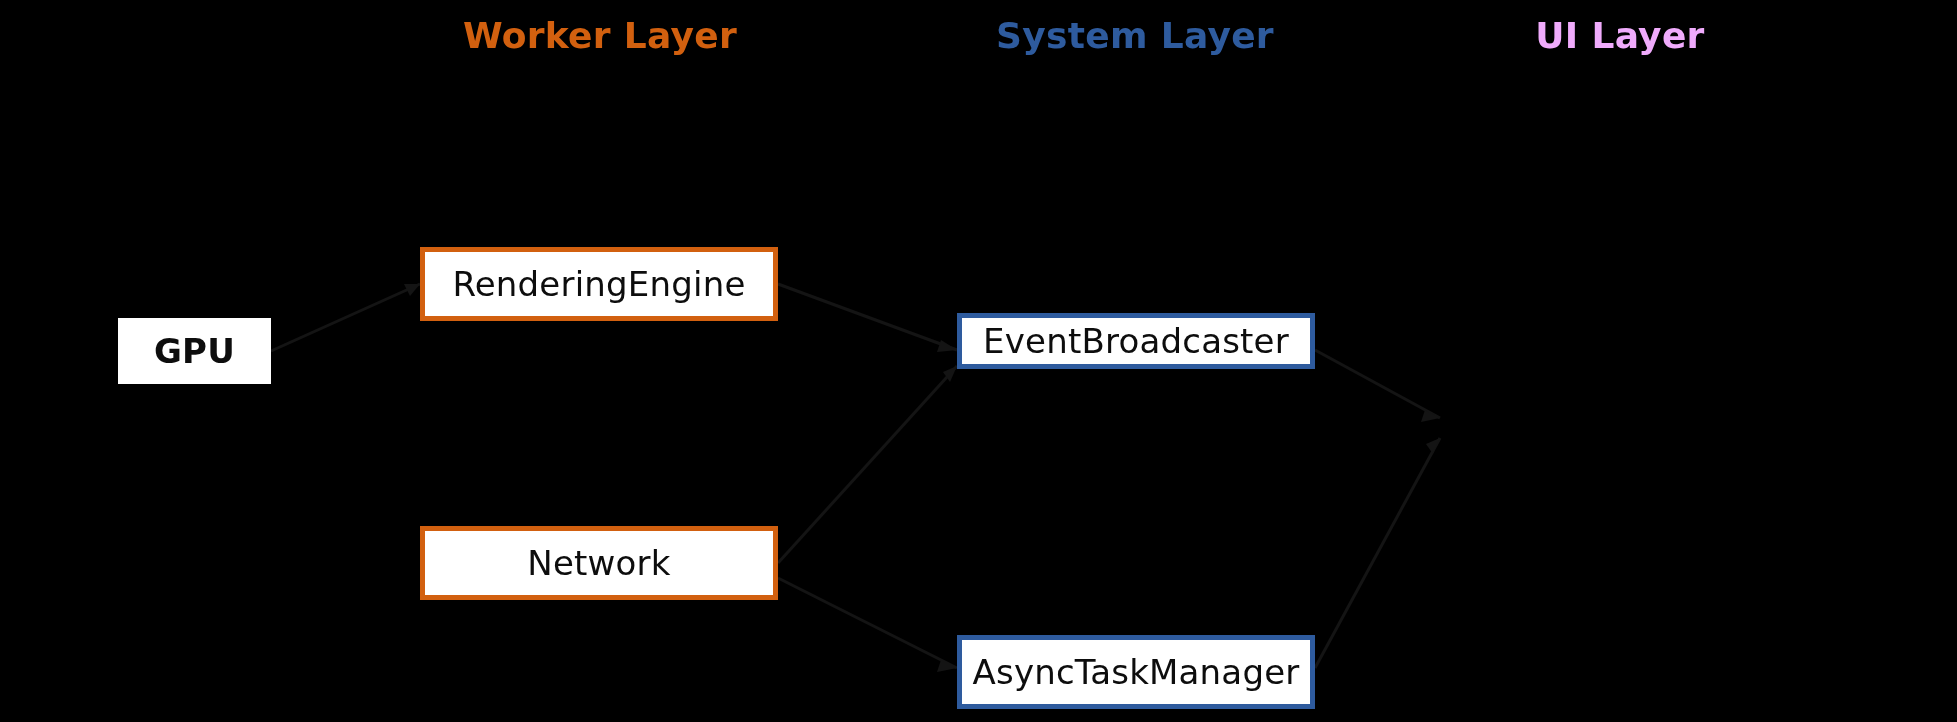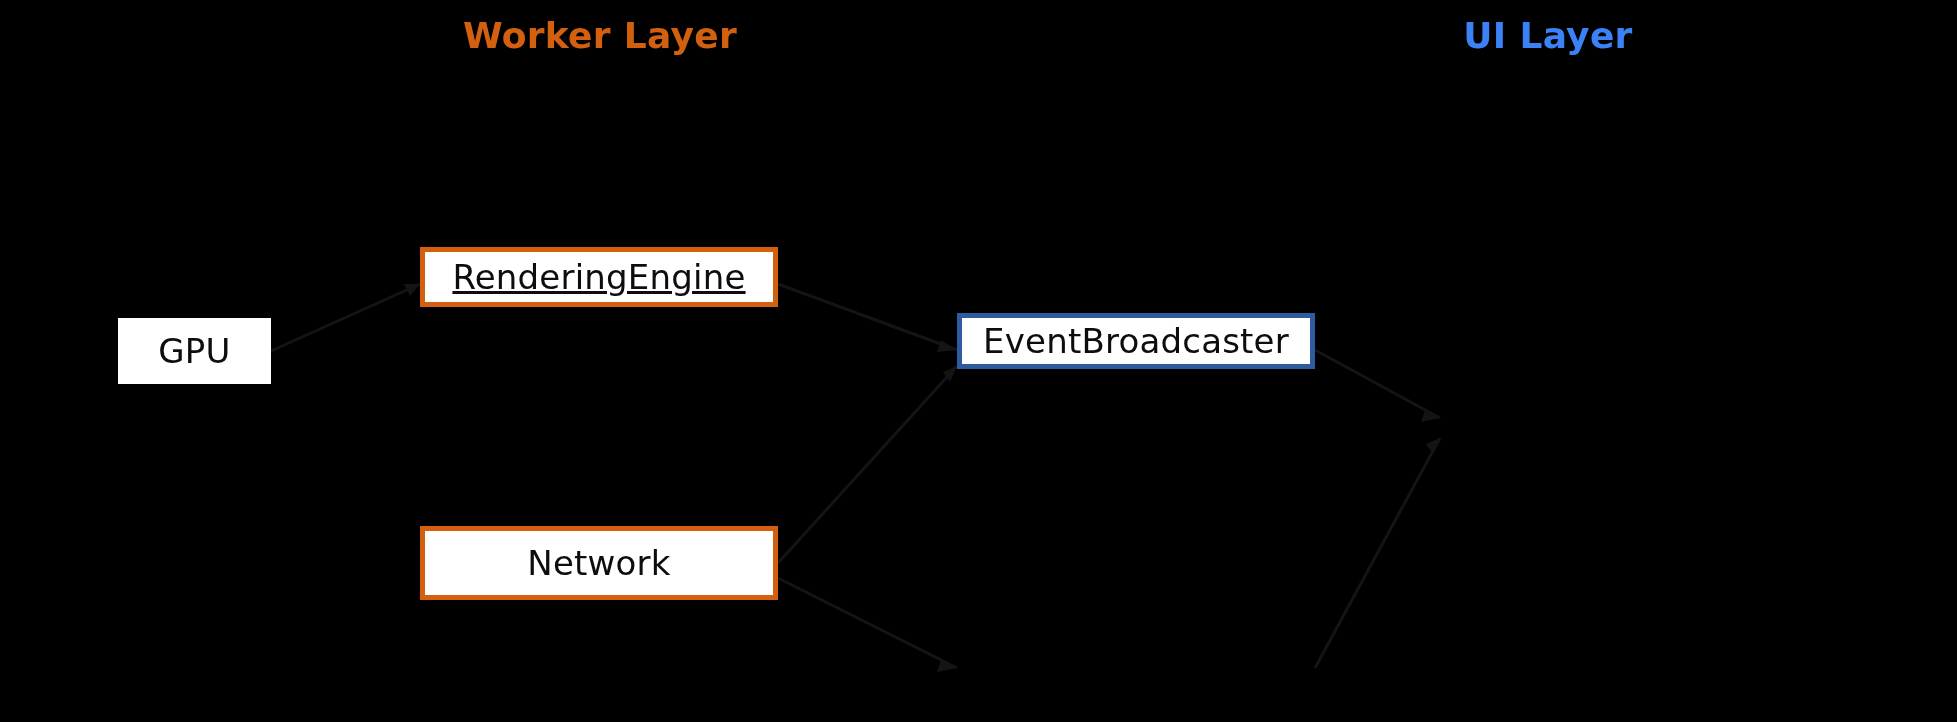--- a/index.html
+++ b/index.html
@@ -96,26 +96,28 @@
       <polygon class="conn-head" points="1440,418 1425,410 1421,422"></polygon>
     </g>
     <g>
       <path class="conn" d="M1315 668 L1440 438"></path>
       <polygon class="conn-head" points="1440,438 1426,444 1433,454"></polygon>
     </g>
   </svg>
 
   <div class="layer-title" style="left:600px; top:18px; color:#D2600F;">Worker Layer</div>
 
+  <div class="layer-title" style="left:1135px; top:18px; color:#2E5B9E;">System Layer</div>
 
-  <div class="layer-title" style="left:1548px; top:18px; color:#3b82f6;">UI Layer</div>
+  <div class="layer-title" style="left:1620px; top:18px; color:#f0abfc;">UI Layer</div>
 
-  <div class="node plain" style="left:118px; top:318px; width:153px; height:66px;">GPU</div>
+  <div class="node plain" style="left:118px; top:318px; width:153px; height:66px;font-weight:bold;">GPU</div>
 
-  <div class="node bordered" style="left:420px; top:247px; width:358px; height:60px; border-width:5px; border-color:#D2600F;text-decoration:underline;">RenderingEngine</div>
+  <div class="node bordered" style="left:420px; top:247px; width:358px; height:74px; border-width:5px; border-color:#D2600F;">RenderingEngine</div>
 
   <div class="node bordered" style="left:420px; top:526px; width:358px; height:74px; border-width:5px; border-color:#D2600F;">Network</div>
 
   <div class="node bordered" style="left:957px; top:313px; width:358px; height:56px; border-width:5px; border-color:#2E5B9E;">EventBroadcaster</div>
 
+  <div class="node bordered" style="left:957px; top:635px; width:358px; height:74px; border-width:5px; border-color:#2E5B9E;">AsyncTaskManager</div>
 
 
 </div>
 
 </body></html>

